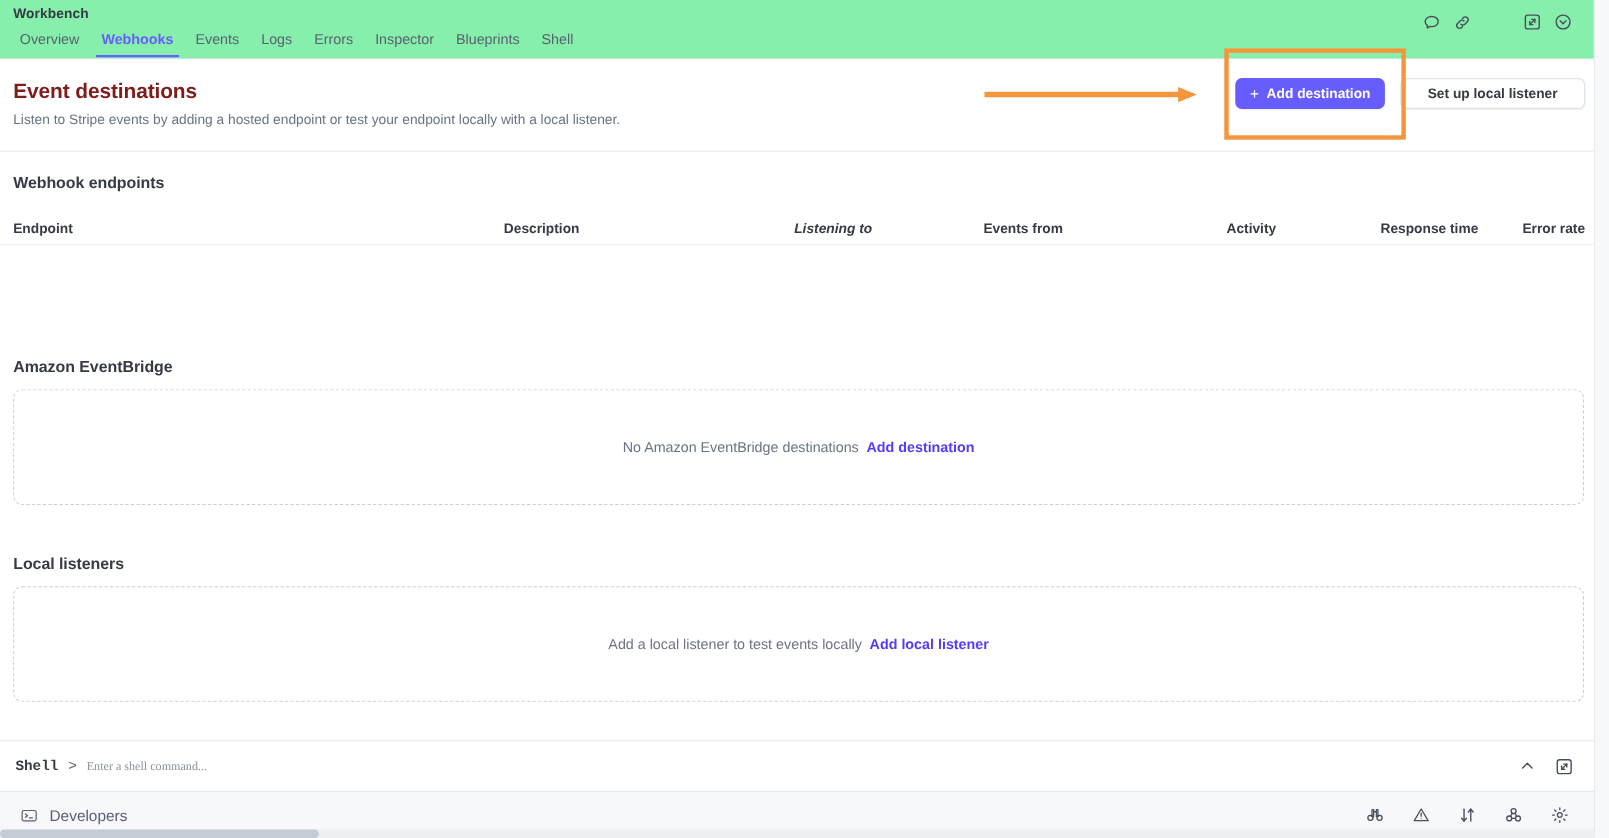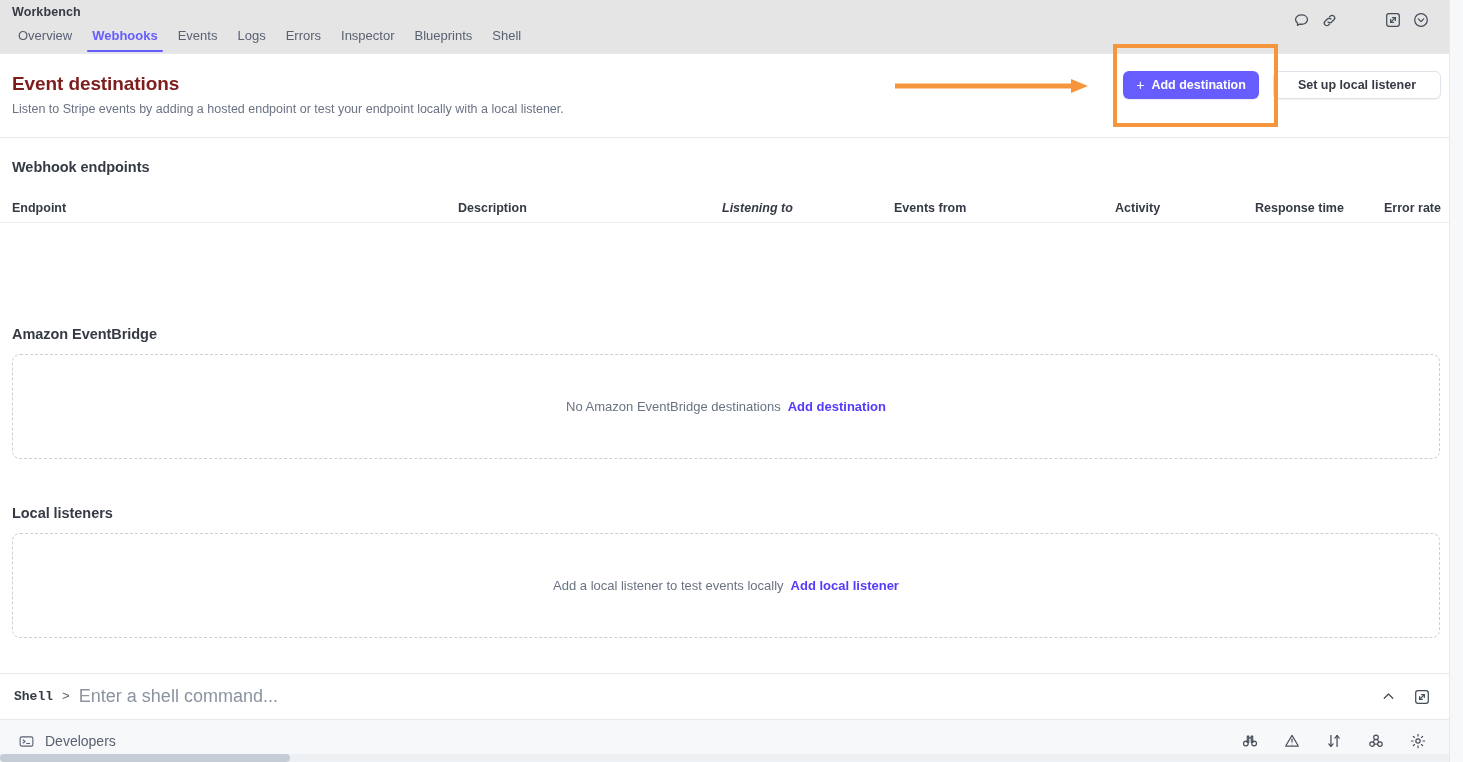--- a/index.html
+++ b/index.html
@@ -39,21 +39,21 @@
     background: #f6f8fa;
     border-left: 1px solid #e6e9ee;
   }
 
   
   .header {
     position: absolute;
     left: 0; top: 0;
     width: 1449px;
     height: 54px;
-    background: #e5e5e5;
+    background: #86efac;
     border-bottom: 1px solid #e6e9ee;
   }
   .wb-title {
     position: absolute;
     left: 12px; top: 5px;
     font-size: 12.5px;
     font-weight: 700;
     color: #353a44;
     letter-spacing: 0.1px;
   }
@@ -277,22 +277,22 @@
     font-family: "Liberation Mono", "DejaVu Sans Mono", monospace;
     font-size: 13px;
     color: #596171;
   }
   .shell-input {
     margin-left: 9px;
     flex: 1;
     border: none;
     outline: none;
     background: transparent;
-    font-family: Liberation Sans, sans-serif;
-    font-size: 18px;
+    font-family: Liberation Serif, serif;
+    font-size: 11px;
     color: #a16207;
   }
   .shell-input::placeholder { color: #8b93a1; }
   .shell-icons {
     display: flex;
     align-items: center;
     gap: 16px;
     margin-right: 18px;
     color: #474e5a;
   }

